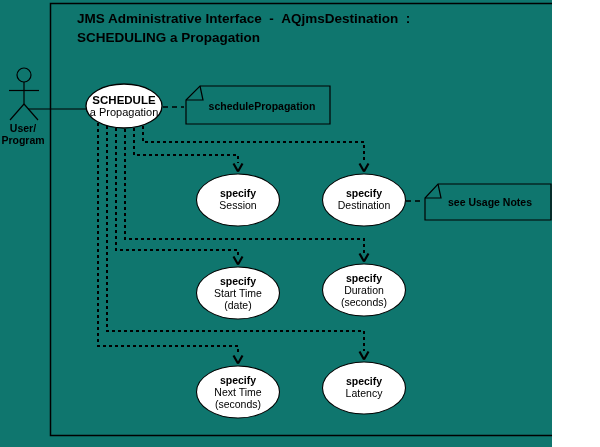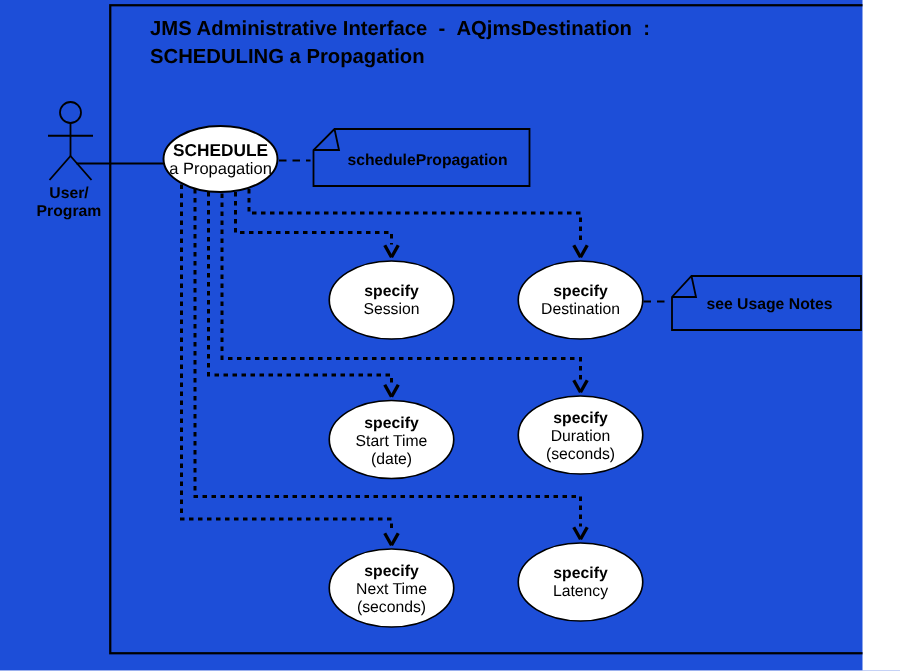--- a/index.html
+++ b/index.html
@@ -1,17 +1,17 @@
 <!DOCTYPE html>
 <html><head>
 <meta charset="utf-8">
 <style>
   html,body{margin:0;padding:0;background:#ffffff;}
-  .stage{position:relative;width:552px;height:447px;background:#1d4ed8;overflow:hidden;
-         font-family:"Liberation Sans",sans-serif;padding-left:23px;}
+  .stage{position:relative;width:552px;height:447px;background:#0f766e;overflow:hidden;
+         font-family:"Liberation Sans",sans-serif;}
   svg{display:block}
   .ink{stroke:#000;fill:none}
   .frame{stroke-width:1.5}
   .solid{stroke-width:1.2}
   .shape{stroke-width:1.1;fill:#fff}
   .mainshape{stroke-width:1.3;fill:#fff}
   .dep{stroke-width:2;stroke-dasharray:3 3}
   .notelink{stroke-width:1.3;stroke-dasharray:5 4}
   .arrow{stroke-width:2.2;stroke-linecap:butt}
   text{fill:#000}

